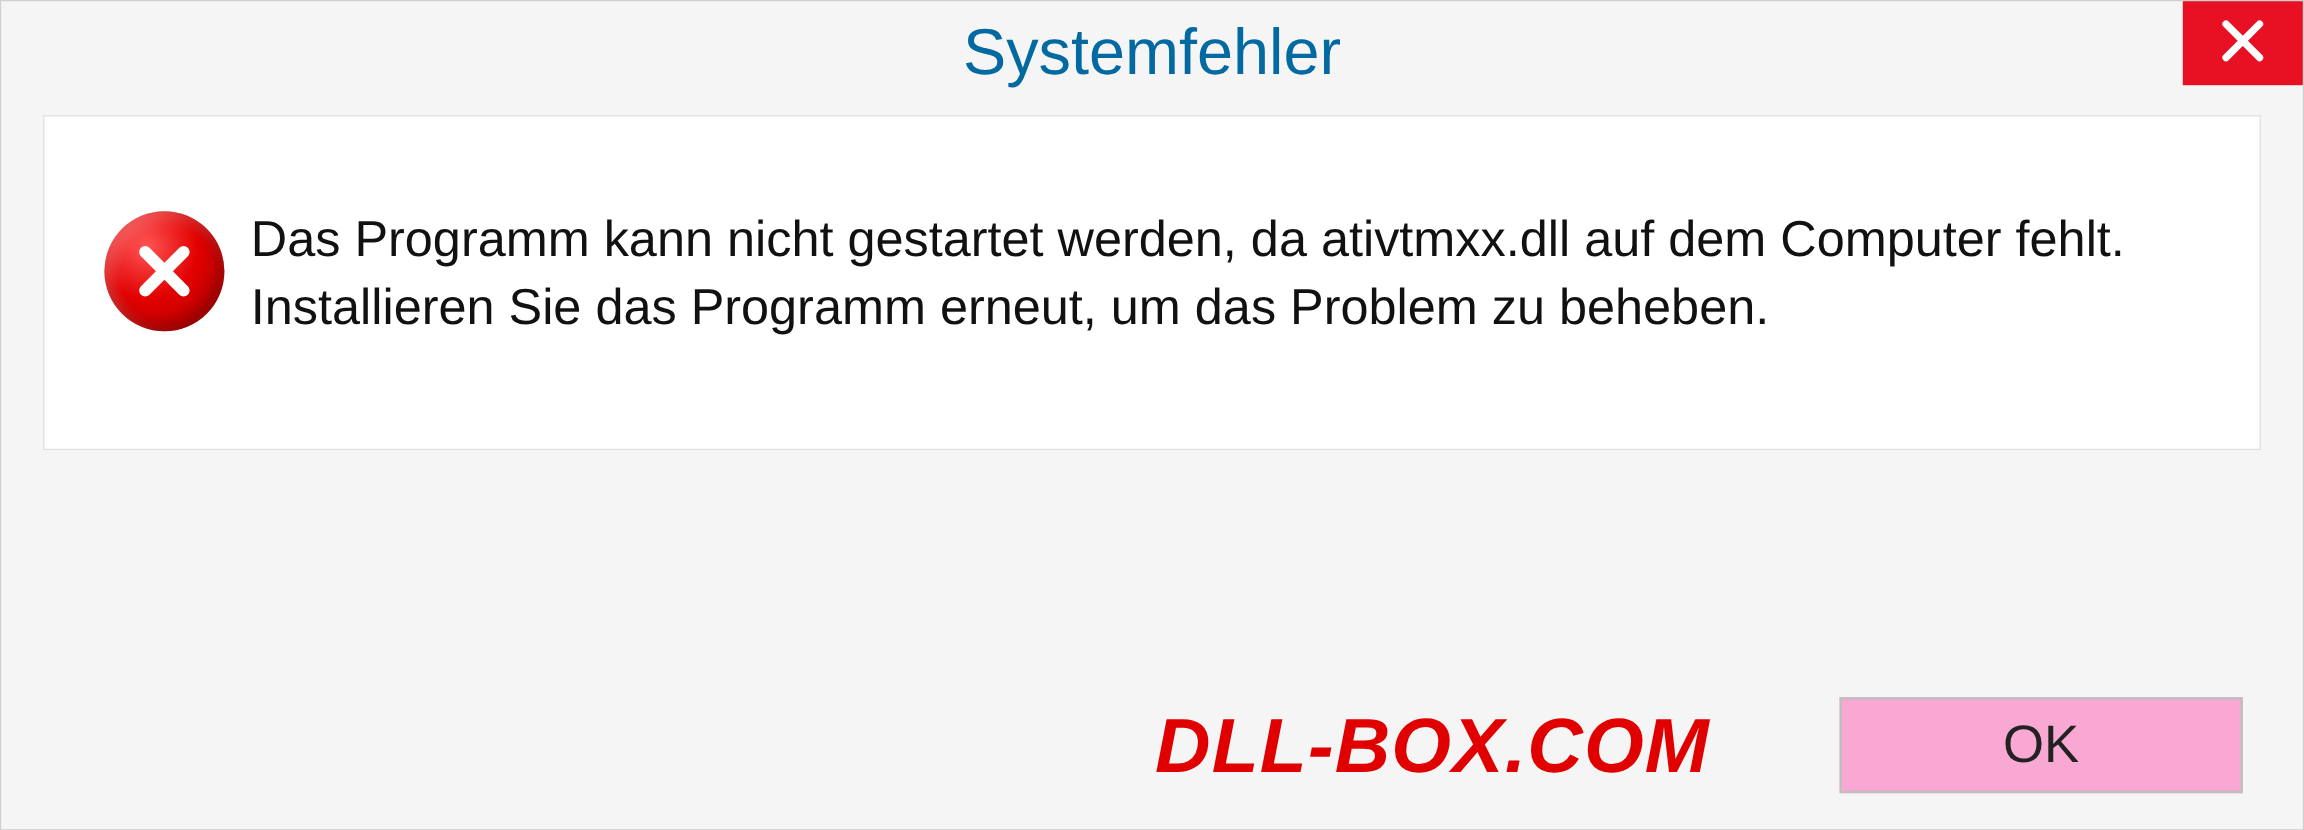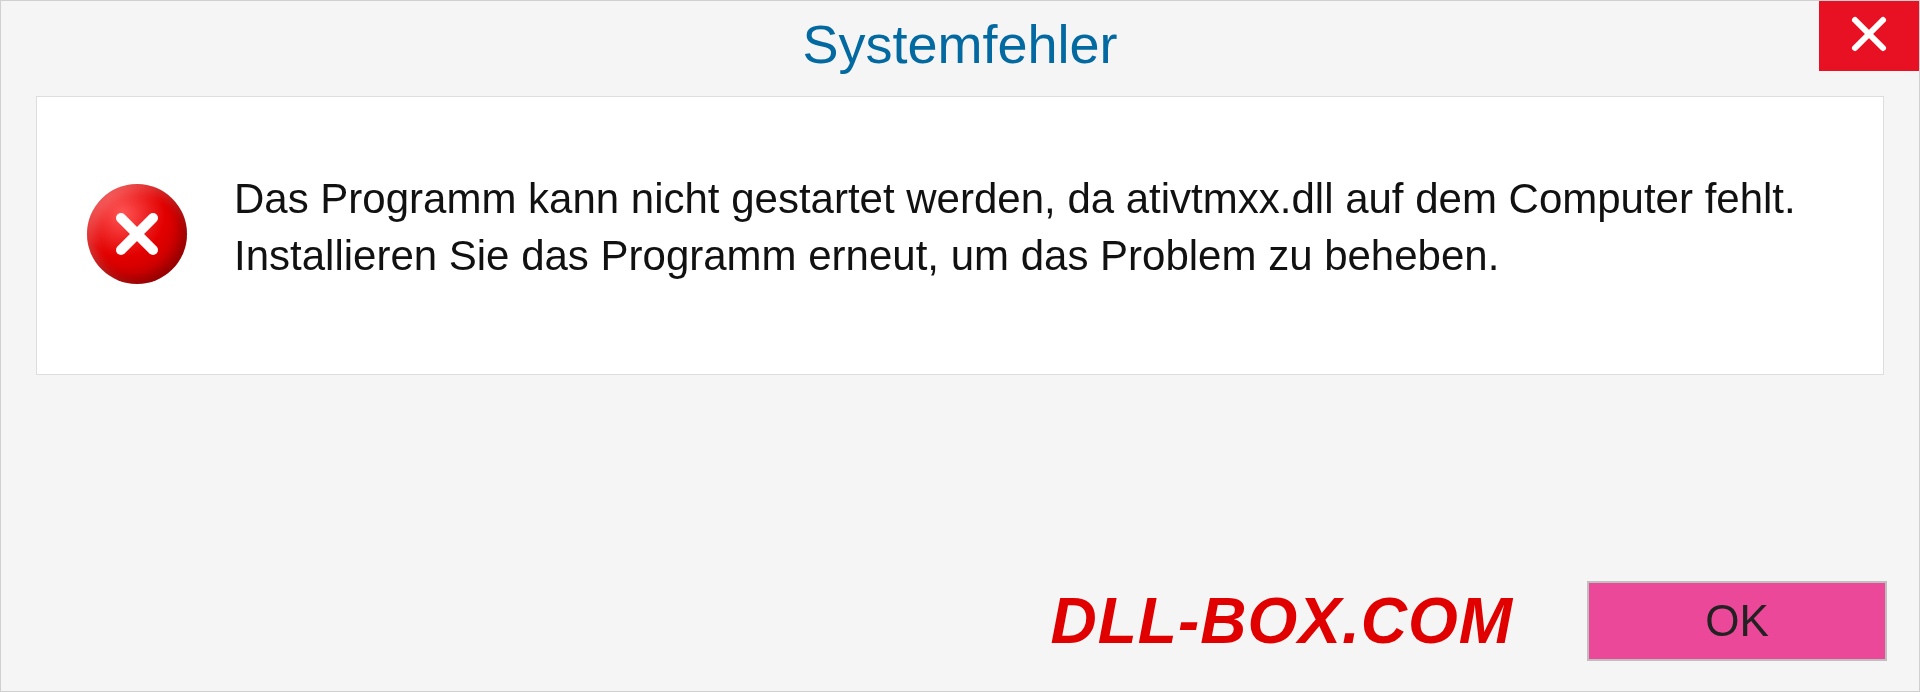--- a/index.html
+++ b/index.html
@@ -49,22 +49,22 @@
     .close-button svg {
       width: 40px;
       height: 40px;
     }
     .content-panel {
       margin: 10px 35px 0 35px;
       background: #fff;
       border: 1px solid #ddd;
       padding: 70px 50px 90px 50px;
       display: flex;
-      align-items: flex-end;
-      gap: 47px;
+      align-items: center;
+      gap: 22px;
     }
     .error-icon {
       flex-shrink: 0;
       width: 100px;
       height: 100px;
       position: relative;
     }
     .error-icon-circle {
       width: 100px;
       height: 100px;
@@ -84,38 +84,38 @@
       line-height: 1.35;
       color: #111;
       flex: 1;
       padding-top: 4px;
     }
     .footer {
       position: absolute;
       bottom: 30px;
       left: 0;
       right: 0;
-      padding: 0 32px;
+      padding: 0 50px;
       display: flex;
       align-items: center;
       justify-content: flex-end;
-      gap: 74px;
+      gap: 108px;
     }
     .watermark {
       font-size: 64px;
       font-weight: 900;
       font-style: italic;
       color: #e00000;
       letter-spacing: 1px;
       font-family: Arial, sans-serif;
     }
     .ok-button {
-      width: 300px;
+      width: 336px;
       height: 80px;
-      background: #ec4899;
+      background: #f9a8d4;
       border: 2px solid #bfbfbf;
       font-size: 44px;
       color: #222;
       display: flex;
       align-items: center;
       justify-content: center;
       cursor: pointer;
       font-family: inherit;
     }
   </style>

